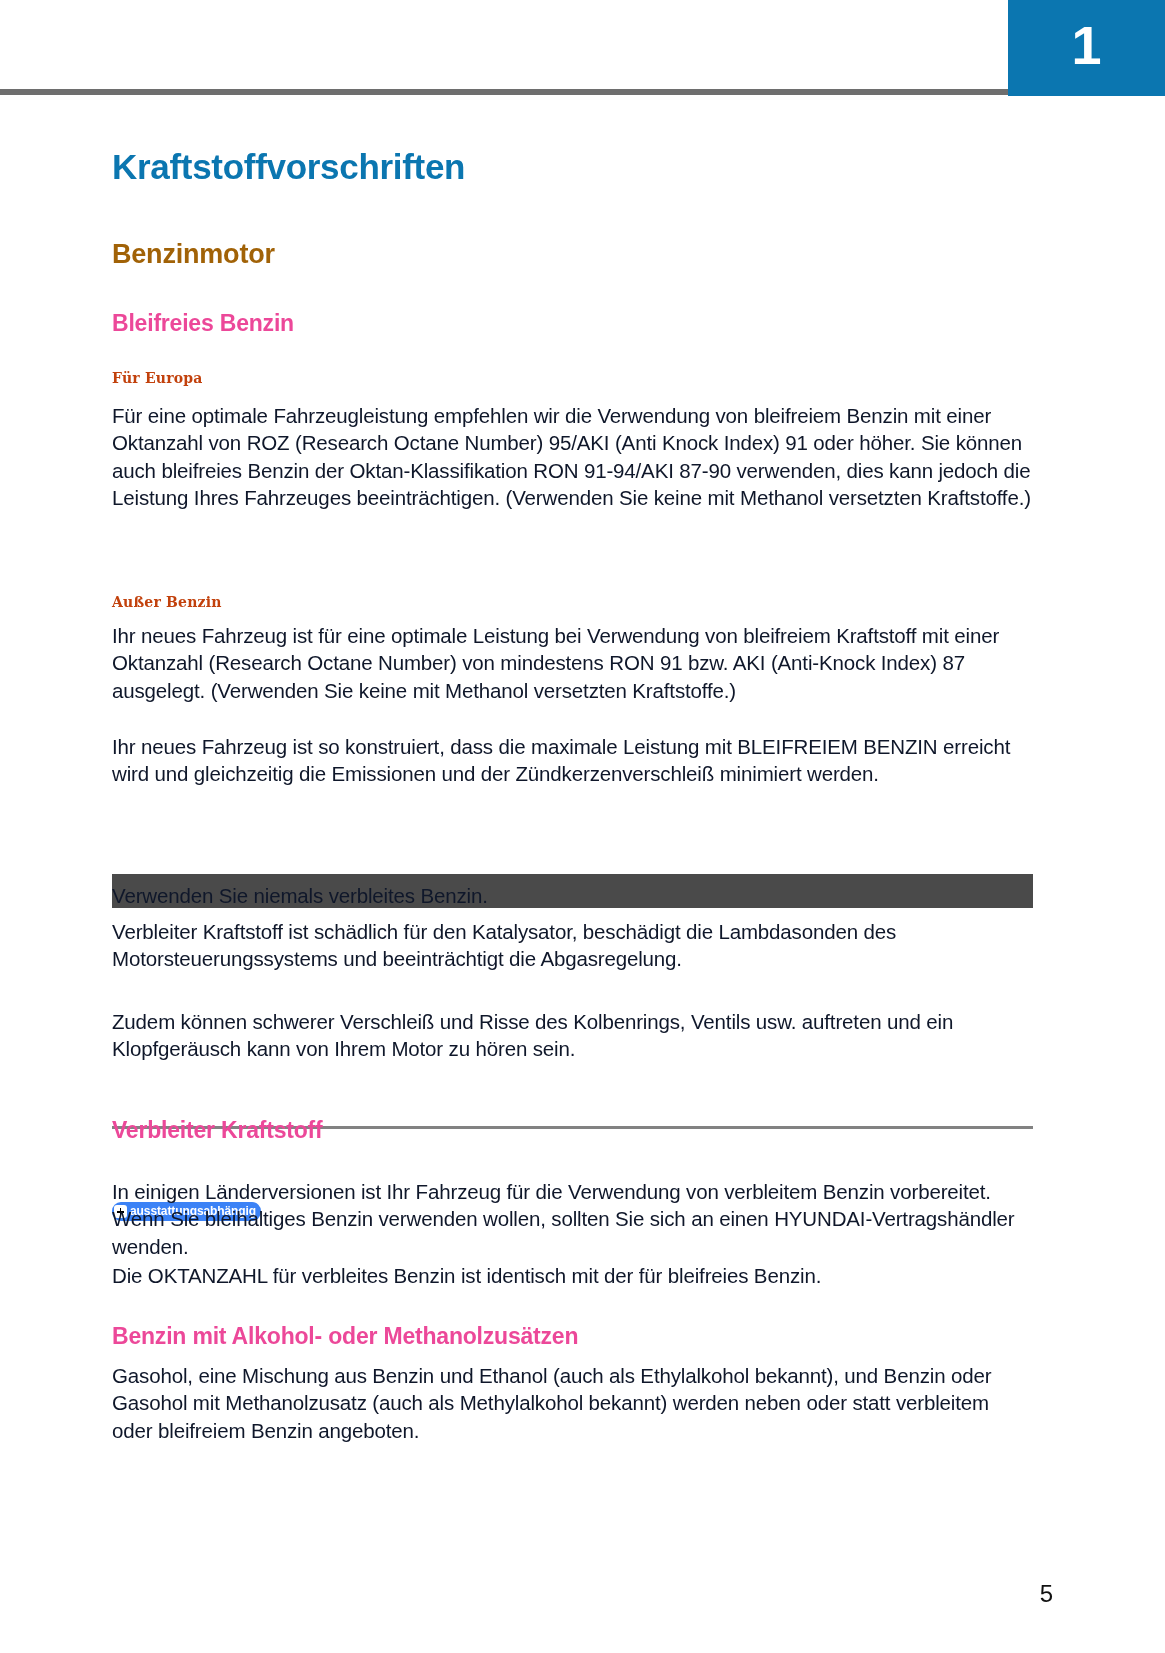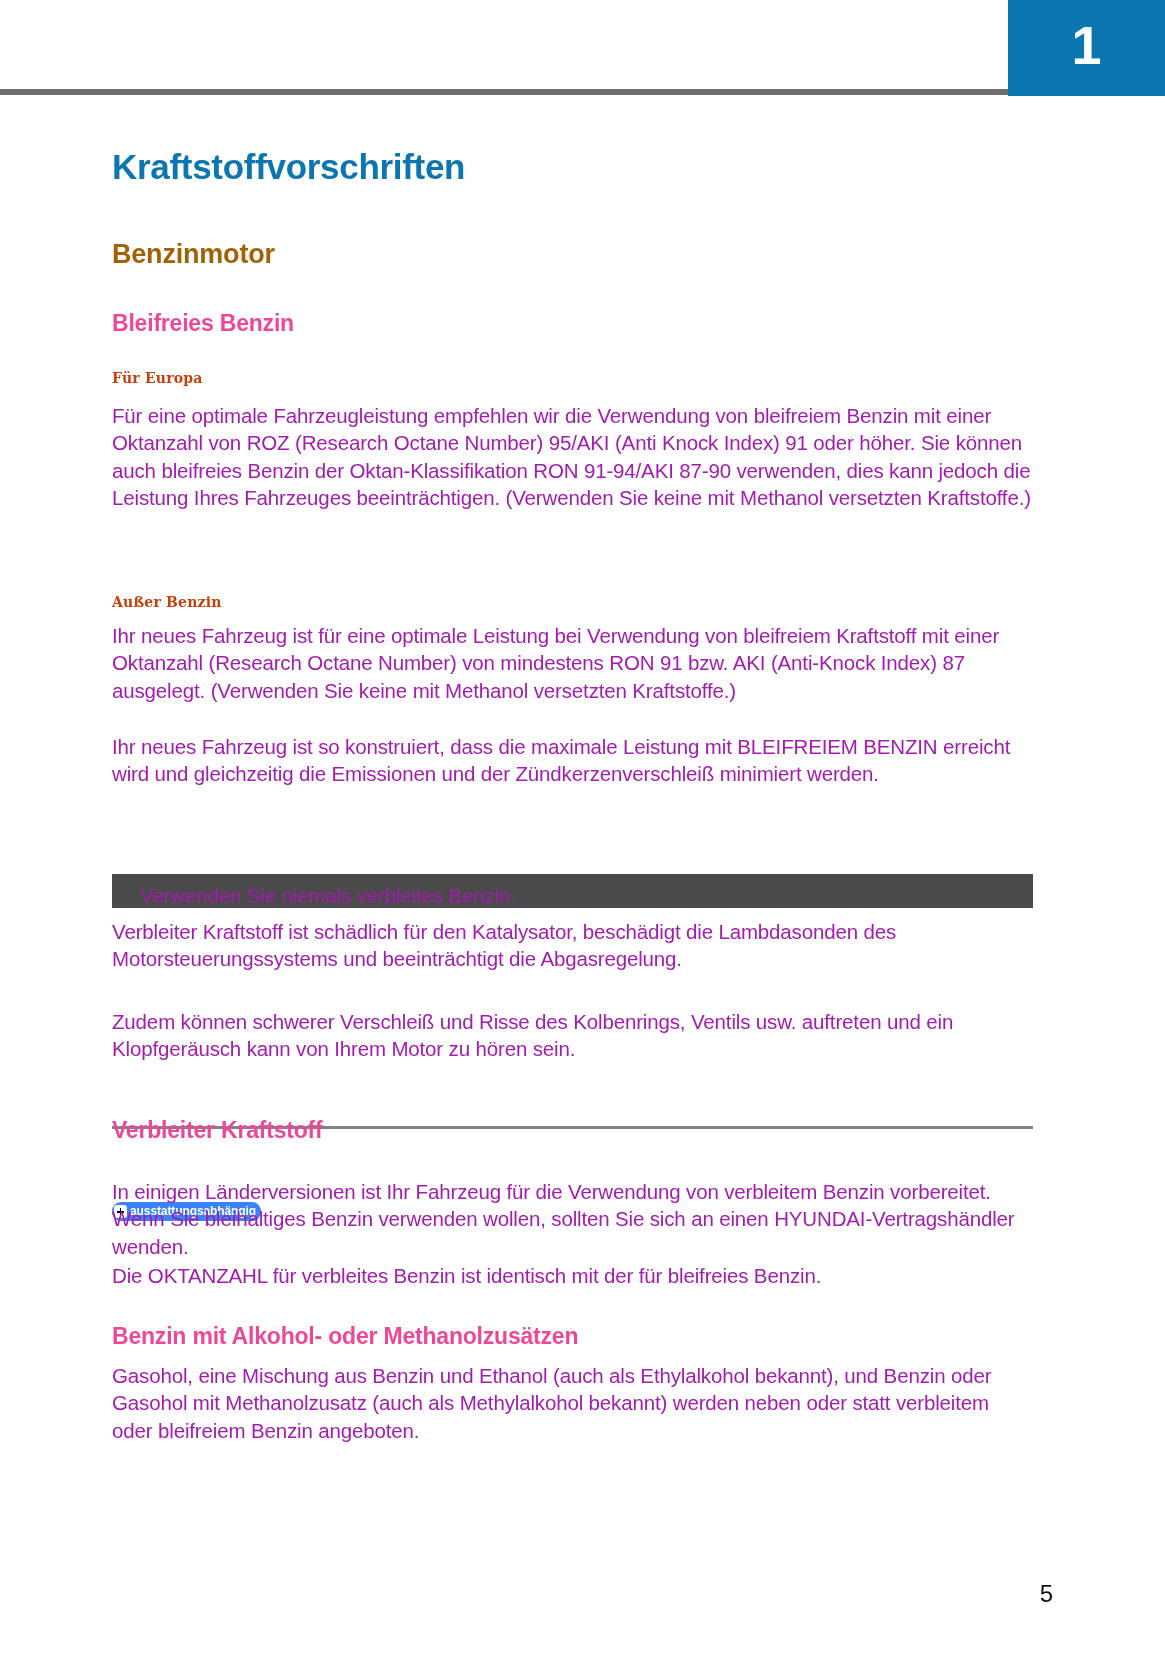--- a/index.html
+++ b/index.html
@@ -100,21 +100,21 @@
     font-size: 14px;
     color: #c2410c;
     letter-spacing: 0.2px;
     line-height: 1.2;
   }
 
   p.body {
     margin: 0;
     font-size: 20.5px;
     line-height: 27.4px;
-    color: #a21caf;
+    color: #0f172a;
     letter-spacing: -0.15px;
   }
 
   
   .blk { position: absolute; left: 0; }
 
   
   .notice-bar {
     position: absolute;
     left: 0;
@@ -225,21 +225,21 @@
     <div class="serif-label blk" style="top:594px;">Außer Benzin</div>
 
     <p class="body blk" style="top:622px; width:921px;">Ihr neues Fahrzeug ist für eine optimale Leistung bei Verwendung von bleifreiem Kraftstoff mit einer Oktanzahl (Research Octane Number) von mindestens RON 91 bzw. AKI (Anti-Knock Index) 87 ausgelegt. (Verwenden Sie keine mit Methanol versetzten Kraftstoffe.)</p>
 
     <p class="body blk" style="top:733px; width:921px;">Ihr neues Fahrzeug ist so konstruiert, dass die maximale Leistung mit BLEIFREIEM BENZIN erreicht wird und gleichzeitig die Emissionen und der Zündkerzenverschleiß minimiert werden.</p>
 
     <div class="notice-bar">
       <div class="notice-bar-label">HINWEIS</div>
     </div>
 
-    <p class="body blk" style="top:882px; width:848px;padding-left:28px;">Verwenden Sie niemals verbleites Benzin.</p>
+    <p class="body blk" style="top:882px; width:848px;">Verwenden Sie niemals verbleites Benzin.</p>
 
     <p class="body blk" style="top:918px; width:900px;">Verbleiter Kraftstoff ist schädlich für den Katalysator, beschädigt die Lambdasonden des Motorsteuerungssystems und beeinträchtigt die Abgasregelung.</p>
 
     <p class="body blk" style="top:1008px; width:921px;">Zudem können schwerer Verschleiß und Risse des Kolbenrings, Ventils usw. auftreten und ein Klopfgeräusch kann von Ihrem Motor zu hören sein.</p>
 
     <div class="separator"></div>
 
     <h3 class="sub-title blk" style="top:1117px;">Verbleiter Kraftstoff</h3>
 
     <div class="badge">

